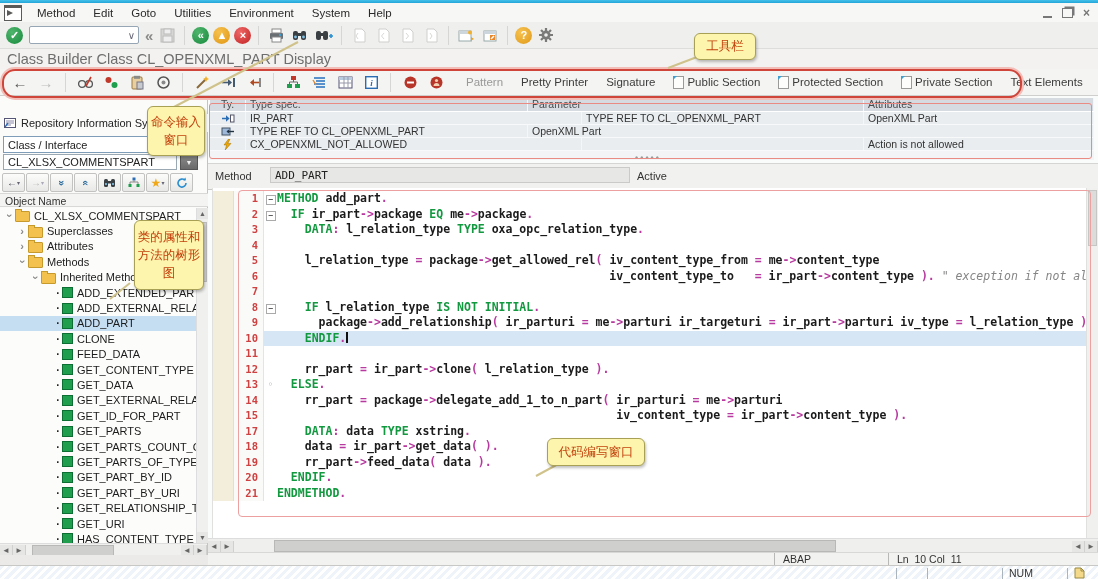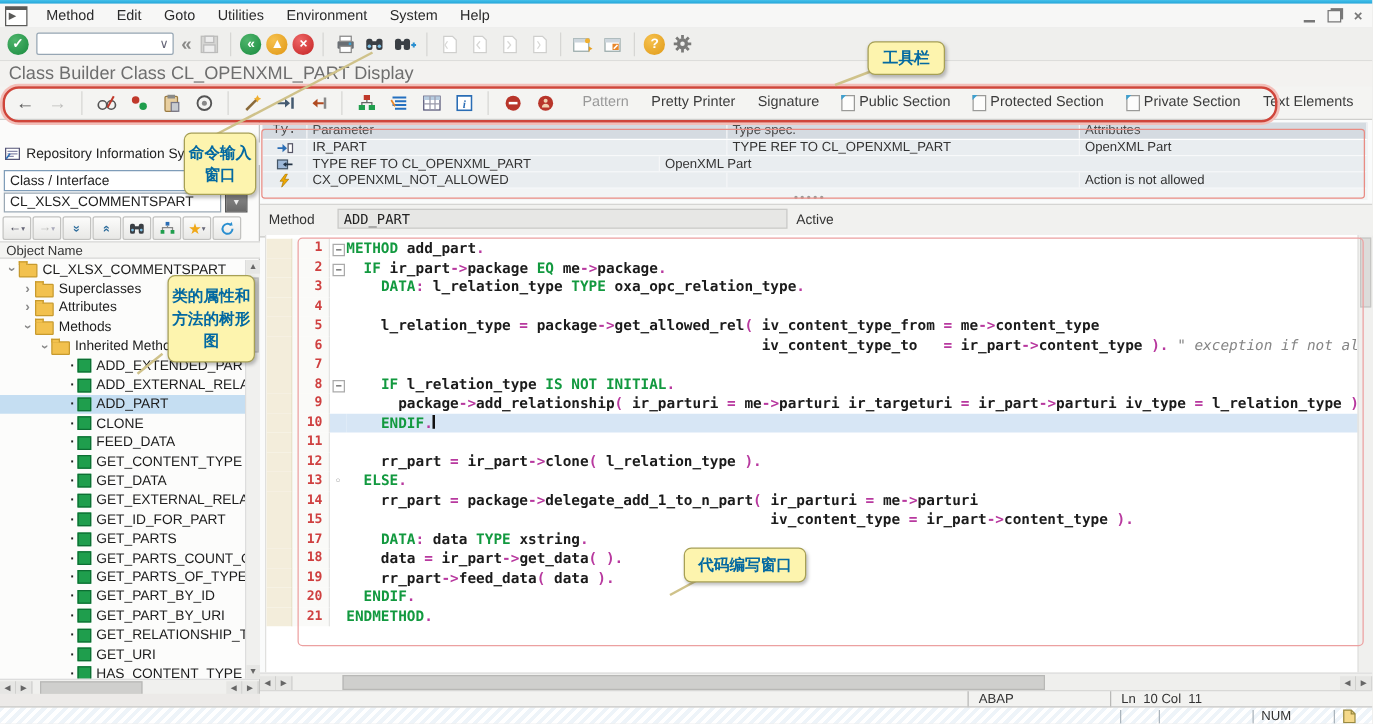--- a/index.html
+++ b/index.html
@@ -72,21 +72,21 @@
   #tree-hscroll{position:absolute;left:0;top:447px;width:207px;height:12px;background:#f0f0ee;border-top:1px solid #ddd;display:flex;align-items:center;}
   .hbtn{width:12px;height:11px;font-size:8px;color:#666;display:flex;align-items:center;justify-content:center;background:#e6e6e4;border-right:1px solid #d0d0ce;}
   #tree-hscroll .thumb{width:80px;height:9px;background:#cfcfcd;border:1px solid #b8b8b6;margin-left:6px;}
   #sb-bottom{position:absolute;left:0;top:459px;width:208px;height:10px;background:#eceae8;}
   
   #params{position:absolute;left:2px;top:2px;width:884px;height:62px;background:#f2f4f5;font-size:10.5px;}
   .prow,#params-header{display:flex;height:12px;line-height:12px;}
   #params-header{background:#d5dbe1;color:#4a4a4a;height:13px;line-height:13px;border-bottom:1px solid #fff;}
   .prow{background:#e9edf0;border-bottom:1px solid #f8f9fa;color:#333;}
   .pcell{overflow:hidden;white-space:nowrap;padding-left:4px;box-sizing:border-box;border-right:1px solid #f5f6f7;}
-  .pc0{width:36px;display:flex;align-items:center;justify-content:center;padding-left:0;font-family:Liberation Mono, monospace;}
+  .pc0{width:36px;display:flex;align-items:center;justify-content:center;padding-left:0;}
   .pc1{width:336px;}
   .pc2{width:282px;}
   .pc3{flex:1;}
   #params-outline{position:absolute;left:1px;top:7px;width:881px;height:54px;border:1px solid #e98b83;border-radius:3px;pointer-events:none;z-index:30;}
   #splitter-dots{position:absolute;left:400px;top:57px;width:80px;text-align:center;color:#9a9a98;font-weight:bold;letter-spacing:2px;font-size:9px;}
   
   #methodrow{position:absolute;left:0;top:67px;width:890px;height:25px;background:#f1f1ef;border-top:1px solid #d5d5d3;border-bottom:1px solid #c9c9c7;font-size:11px;color:#333;}
   #methodrow .lbl{position:absolute;left:7px;top:6px;}
   #methodrow .fld{position:absolute;left:62px;top:3px;width:360px;height:16px;background:#e7e7e5;border:1px solid #cacac8;font-family:"DejaVu Sans Mono",monospace;font-size:11px;padding:1px 0 0 4px;box-sizing:border-box;color:#222;}
   #methodrow .act{position:absolute;left:429px;top:6px;}
@@ -119,21 +119,21 @@
   #estatus .scope{width:560px;padding:12px 0 0 6px;white-space:pre;overflow:hidden;}
   #estatus .cell{border-left:1px solid #b8b8b6;padding-left:8px;white-space:pre;}
   #estatus .lang{width:105px;}
   #estatus .pos{flex:1;}
   
   #statusbar{position:absolute;left:0;top:565px;width:1098px;height:14px;border-top:1px solid #c8c8c6;
     background:repeating-linear-gradient(135deg,#eef4f9 0 3px,#ffffff 3px 6px);display:flex;align-items:center;font-size:10.5px;color:#333;}
   #statusbar .flex{flex:1;}
   #statusbar .scell{border-left:1px solid #aab4bc;height:11px;display:flex;align-items:center;padding:0 6px;white-space:nowrap;}
   
-  .callout{position:absolute;background:#fdf4ae;border:1.5px solid #a7a055;border-radius:6px;color:#0369a1;font-weight:bold;
+  .callout{position:absolute;background:#fdf4ae;border:1.5px solid #a7a055;border-radius:6px;color:#c2410c;font-weight:normal;
     box-shadow:1px 2px 3px rgba(0,0,0,0.25);display:flex;align-items:center;justify-content:center;text-align:center;z-index:50;}
   #co-toolbar{left:694px;top:33px;width:60px;height:25px;font-size:12.5px;white-space:nowrap;}
   #co-command{left:147px;top:106px;width:52px;height:44px;font-size:12.5px;word-break:break-all;line-height:1.45;padding:2px;}
   #co-tree{left:134px;top:220px;width:64px;height:64px;font-size:12.5px;word-break:break-all;line-height:1.45;padding:2px;}
   #co-code{left:547px;top:438px;width:96px;height:26px;font-size:12.5px;white-space:nowrap;}
   #pointer-lines{position:absolute;left:0;top:0;width:1098px;height:579px;pointer-events:none;z-index:49;}
   svg{display:block;}
 </style>
 </head>
 <body>
@@ -591,22 +591,22 @@
       </span>
     </div>
     <div id="sb-bottom"></div>
   </div>
 
   <div id="content">
 
     <div id="params">
       <div id="params-header">
           <span class="pcell pc0">Ty.</span>
+          <span class="pcell pc2">Type spec.</span>
           <span class="pcell pc1">Parameter</span>
-          <span class="pcell pc2">Type spec.</span>
           <span class="pcell pc3">Attributes</span>
         </div>
       <div>
           <div class="prow">
             <span class="pcell pc0">
               <svg width="14" height="9">
                 <path d="M1 4.5h5" stroke="#2a6db5" stroke-width="1.5"></path>
                 <path d="M5 1.2l3.6 3.3L5 7.8z" fill="#2a6db5"></path>
                 <rect x="9.5" y="1" width="3.5" height="7" fill="#fff" stroke="#556"></rect>
               </svg>

